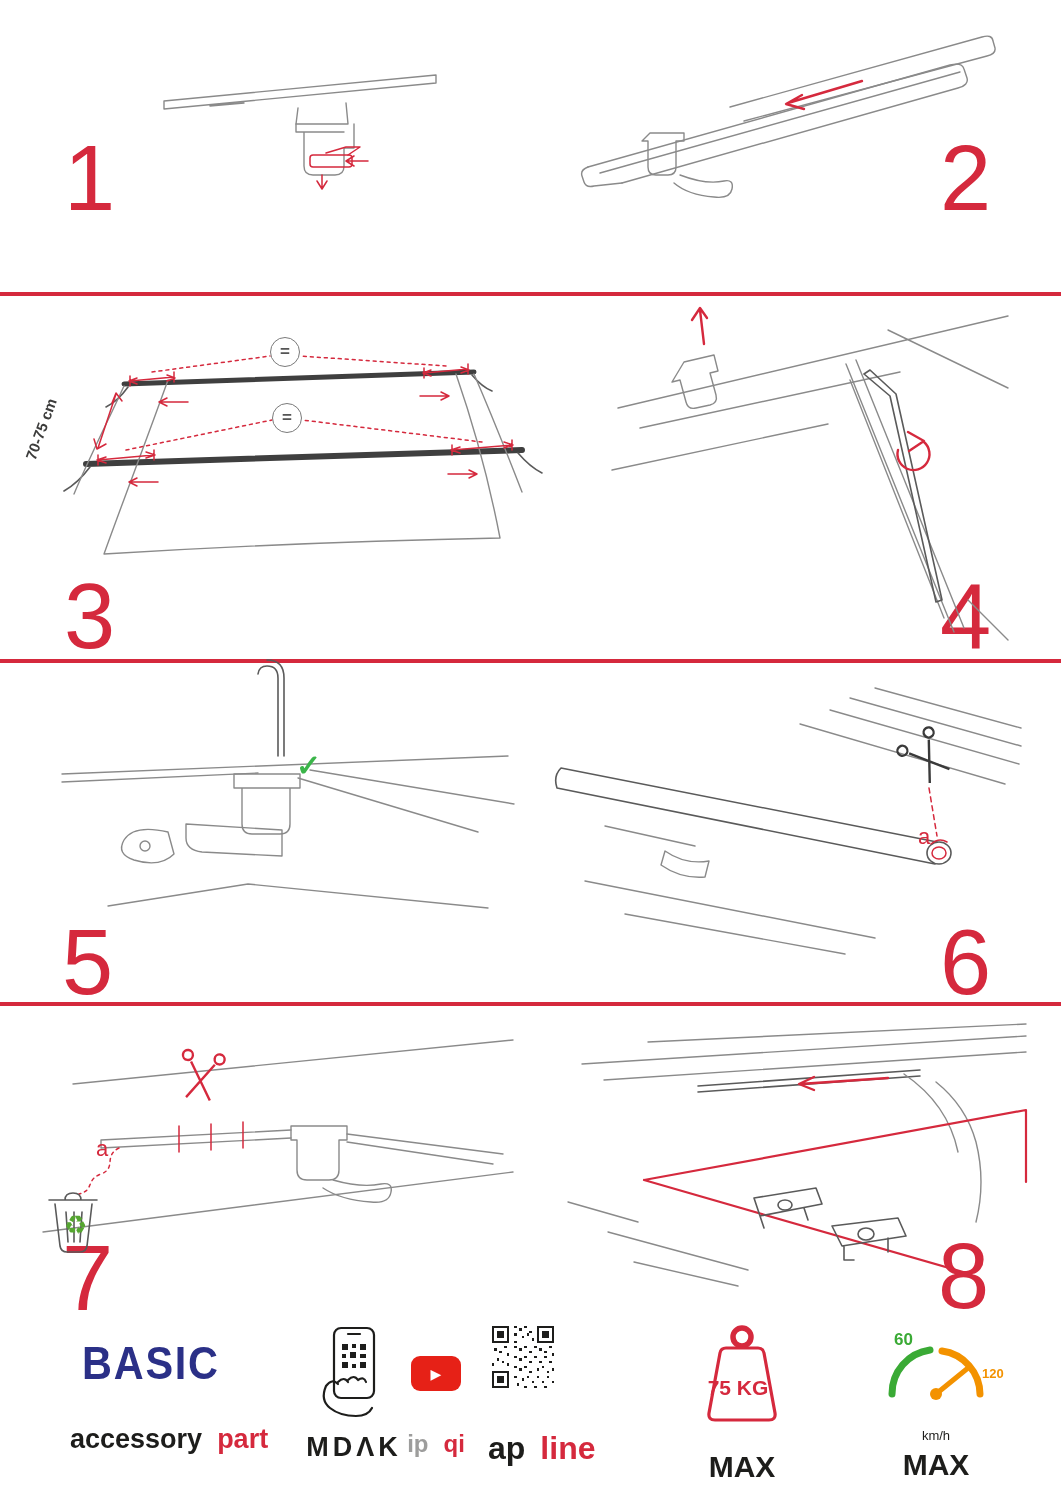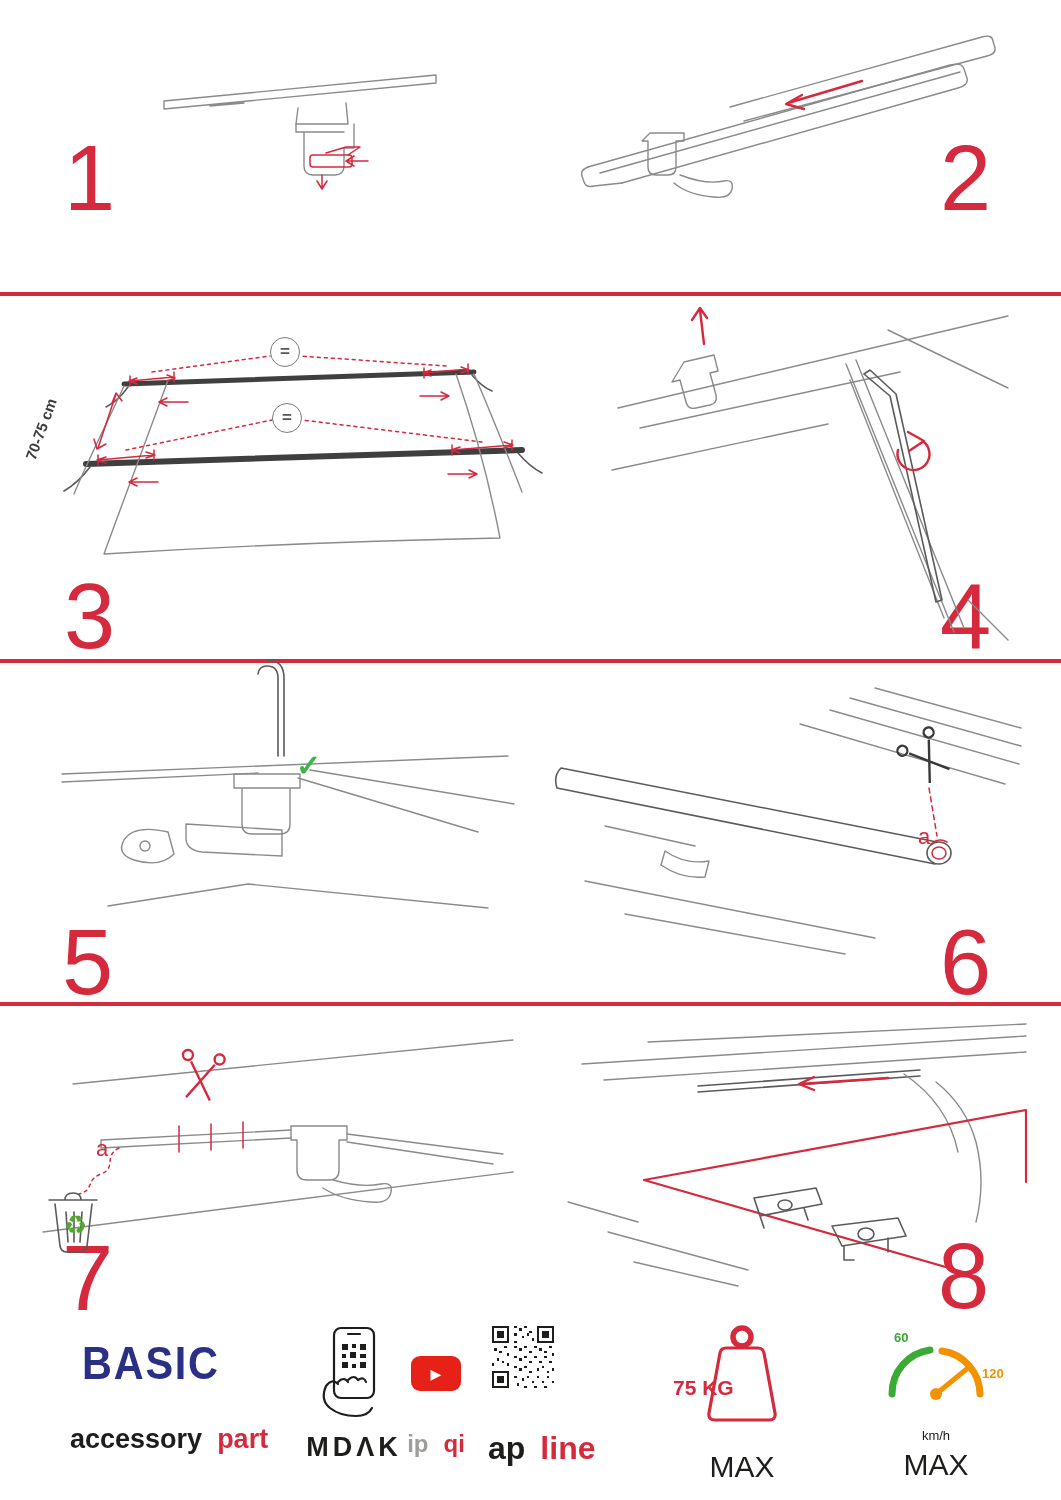--- a/index.html
+++ b/index.html
@@ -41,24 +41,24 @@
   .mdak{position:absolute;left:298px;top:1432px;width:112px;text-align:center;font-size:27px;
         font-weight:bold;letter-spacing:4px;color:var(--dark);}
   .ipqi{position:absolute;left:405px;top:1430px;width:62px;text-align:center;font-size:24px;font-weight:bold;}
   .apline{position:absolute;left:488px;top:1430px;width:84px;text-align:center;font-size:32px;font-weight:bold;}
   .youtube-badge{position:absolute;left:411px;top:1356px;width:50px;height:35px;background:var(--youtube-red);
         border-radius:9px;display:flex;align-items:center;justify-content:center;}
   .youtube-badge span{color:#fff;font-size:14px;line-height:1;}
   .phone-line{stroke:#1d1d1b;stroke-width:2.2;fill:none;stroke-linecap:round;stroke-linejoin:round;}
   .qr-fill{fill:#1d1d1b;stroke:none;}
   .w-red{stroke:var(--accent);fill:none;stroke-linejoin:round;}
-  .weight-value{position:absolute;left:673px;top:1376px;width:100px;text-align:left;font-size:21px;
+  .weight-value{position:absolute;left:688px;top:1376px;width:100px;text-align:center;font-size:21px;
         font-weight:bold;color:var(--accent);}
-  .max-label{position:absolute;font-size:30px;font-weight:normal;color:var(--dark);text-align:center;}
-  .speed-60{position:absolute;left:894px;top:1330px;font-size:13px;font-weight:bold;color:var(--green);}
+  .max-label{position:absolute;font-size:30px;font-weight:bold;color:var(--dark);text-align:center;}
+  .speed-60{position:absolute;left:894px;top:1330px;font-size:17px;font-weight:bold;color:var(--green);}
   .speed-120{position:absolute;left:982px;top:1366px;font-size:13px;font-weight:bold;color:var(--orange);}
   .kmh{position:absolute;left:880px;top:1428px;width:112px;text-align:center;font-size:13px;color:var(--dark);}
   .sp-green{stroke:var(--green);stroke-width:7;fill:none;stroke-linecap:round;}
   .sp-orange{stroke:var(--orange);stroke-width:7;fill:none;stroke-linecap:round;}
   .sp-needle{stroke:var(--orange);stroke-width:5;stroke-linecap:round;}
 </style>
 </head>
 <body>
 
 <div class="page">

